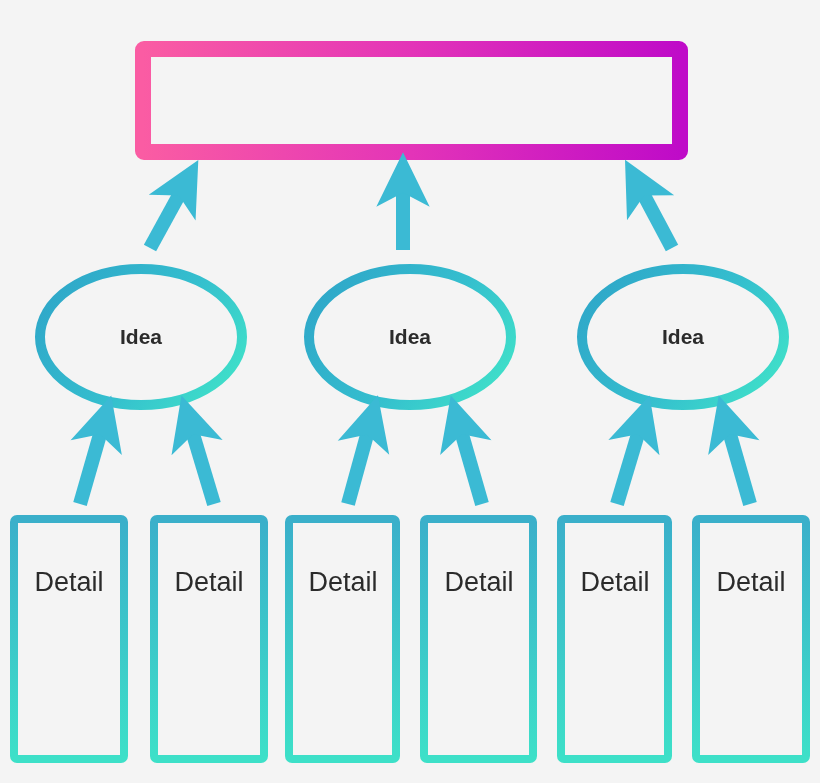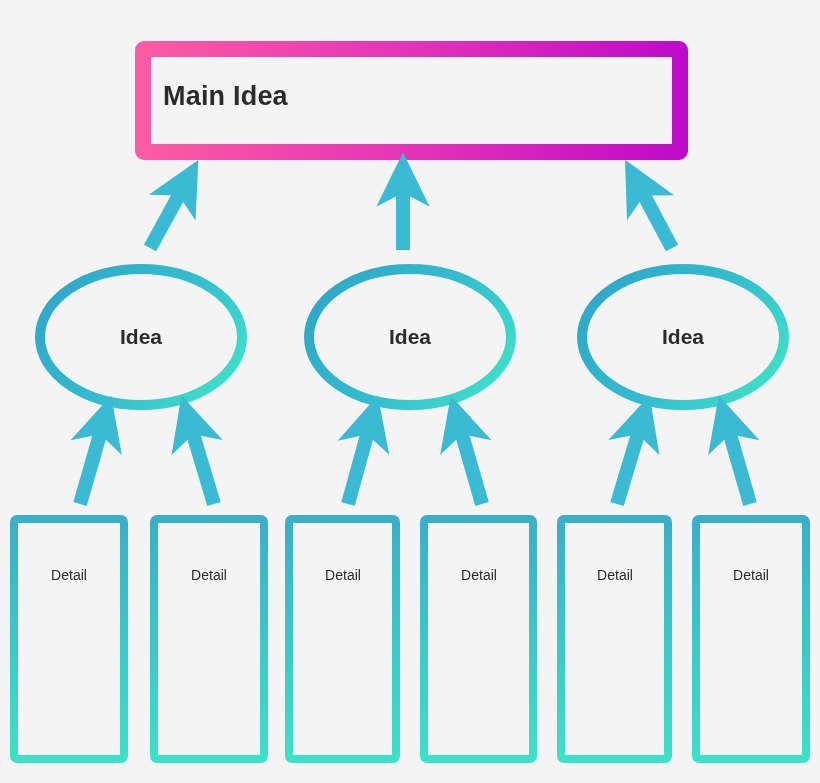--- a/index.html
+++ b/index.html
@@ -35,21 +35,21 @@
     left: 163px;
     top: 96px;
     transform: translateY(-50%);
   }
   .idea-label {
     font-size: 21px;
     font-weight: 700;
     transform: translate(-50%, -50%);
   }
   .detail-label {
-    font-size: 14px;
+    font-size: 27px;
     font-weight: 400;
     transform: translateX(-50%);
   }
 </style>
 </head>
 <body>
 
 <div id="canvas">
 
   <svg id="diagram-svg" viewBox="0 0 820 783">
@@ -95,21 +95,20 @@
     <g stroke="#3bbad4" stroke-width="14" fill="none" marker-end="url(#arrowhead)">
       <line x1="80" y1="504" x2="103" y2="424"></line>
       <line x1="214" y1="504" x2="190" y2="424"></line>
       <line x1="348" y1="504" x2="370" y2="424"></line>
       <line x1="482" y1="504" x2="459" y2="424"></line>
       <line x1="617" y1="504" x2="641" y2="424"></line>
       <line x1="750" y1="504" x2="727" y2="424"></line>
     </g>
   </svg>
 
-  <div class="node-label main-label">Main Idea</div>
 
   <div class="node-label idea-label" style="left:141px; top:337px;">Idea</div>
   <div class="node-label idea-label" style="left:410px; top:337px;">Idea</div>
   <div class="node-label idea-label" style="left:683px; top:337px;">Idea</div>
 
   <div class="node-label detail-label" style="left:69px; top:567px;">Detail</div>
   <div class="node-label detail-label" style="left:209px; top:567px;">Detail</div>
   <div class="node-label detail-label" style="left:343px; top:567px;">Detail</div>
   <div class="node-label detail-label" style="left:479px; top:567px;">Detail</div>
   <div class="node-label detail-label" style="left:615px; top:567px;">Detail</div>

